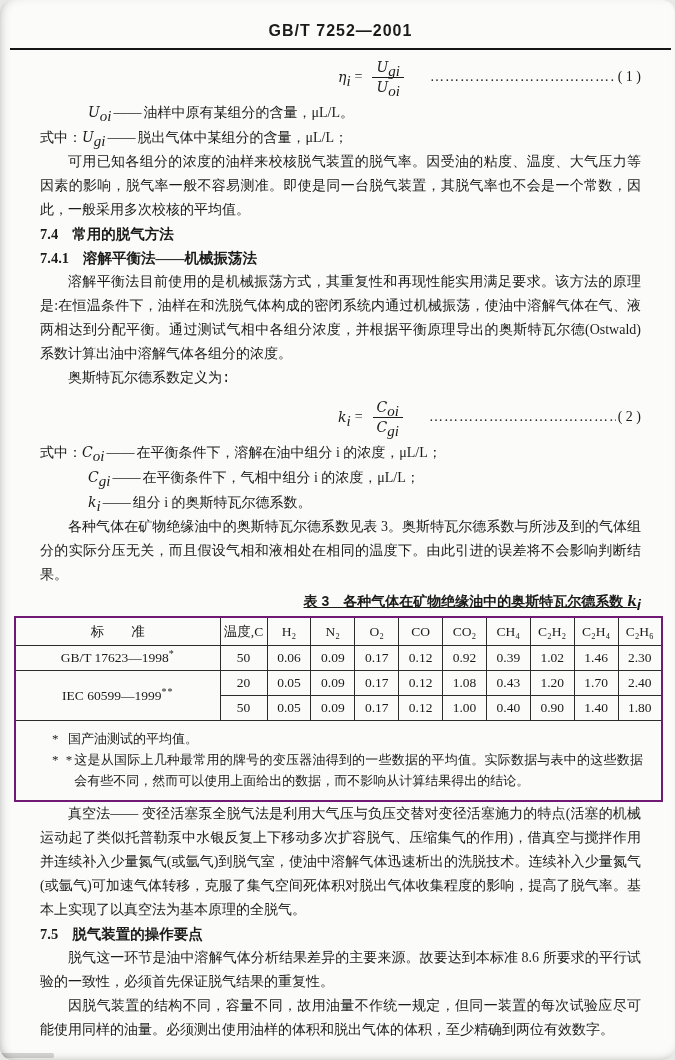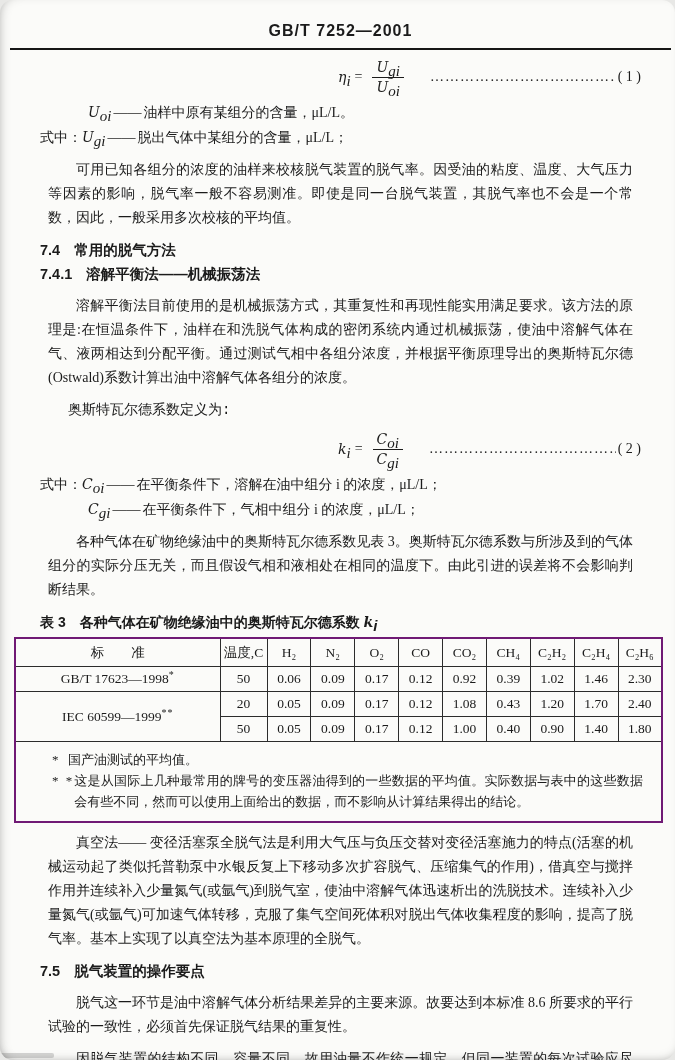--- a/index.html
+++ b/index.html
@@ -36,32 +36,32 @@
   sup.star{font-size:10px;line-height:0;letter-spacing:1px;}
   .frac{display:inline-block;text-align:center;vertical-align:middle;margin-left:6px;}
   .frac .fnum{display:block;border-bottom:1px solid #1b1b1b;padding:0 4px 1px 4px;line-height:17px;}
   .frac .fden{display:block;padding-top:1px;line-height:17px;}
   .eqsign{margin:0 4px;}
   
   .def-line{padding-left:48px;text-align:left;}
   .def-line.first{padding-left:0;}
   .dash{margin:0 2px;}
   
-  .para{text-indent:2em;text-align:justify;margin:8px;font-family:Liberation Serif, serif;}
+  .para{text-indent:2em;text-align:justify;margin:0;font-family:Liberation Serif, serif;}
   .plain-line{text-indent:2em;margin:0;font-family:Liberation Mono, monospace;}
   .sec-heading{
-    font-family:Liberation Sans, sans-serif;
+    font-family:Liberation Serif, serif;
     font-weight:bold;font-size:14.5px;margin:0;line-height:24px;
   }
   .sec-heading .num{margin-right:14px;}
   .sec-heading.after-table{margin-top:8px;}
   
   .tbl-caption{
-    text-align:left;font-weight:bold;font-size:14px;line-height:24px;
-    font-family:"Liberation Sans","DejaVu Sans",sans-serif;margin-top:2px;
+    text-align:right;font-weight:bold;font-size:14px;line-height:24px;
+    font-family:"Liberation Sans","DejaVu Sans",sans-serif;margin-top:2px;text-decoration:underline;
   }
   table.ostwald{
     border-collapse:collapse;table-layout:fixed;
     width:649px;margin:3px 0 0 -26px;
     border:2px solid #701a75;
   }
   table.ostwald col.c-std{width:205px;}
   table.ostwald col.c-temp{width:47px;}
   table.ostwald th,table.ostwald td{
     border:1px solid #2c2c2c;text-align:center;
@@ -129,20 +129,23 @@
     <span class="eq-dots">………………………………………………………………</span>
     <span class="eq-no">( 2 )</span>
   </div>
 
   <div>
     <div class="def-line first">
       <span>式中：</span><i class="v">C</i><sub class="s">oi</sub><span class="dash">——</span><span>在平衡条件下，溶解在油中组分 i 的浓度，μL/L；</span>
     </div>
     <div class="def-line">
       <i class="v">C</i><sub class="s">gi</sub><span class="dash">——</span><span>在平衡条件下，气相中组分 i 的浓度，μL/L；</span>
+    </div>
+    <div class="def-line">
+      <i class="v">k</i><sub class="s">i</sub><span class="dash">——</span><span>组分 i 的奥斯特瓦尔德系数。</span>
     </div>
   </div>
 
   <p class="para">各种气体在矿物绝缘油中的奥斯特瓦尔德系数见表 3。奥斯特瓦尔德系数与所涉及到的气体组分的实际分压无关，而且假设气相和液相处在相同的温度下。由此引进的误差将不会影响判断结果。</p>
 
   <div class="tbl-caption">
     <span>表 3　各种气体在矿物绝缘油中的奥斯特瓦尔德系数 </span><i class="v">k</i><sub class="s">i</sub>
   </div>
 
   <table class="ostwald">

